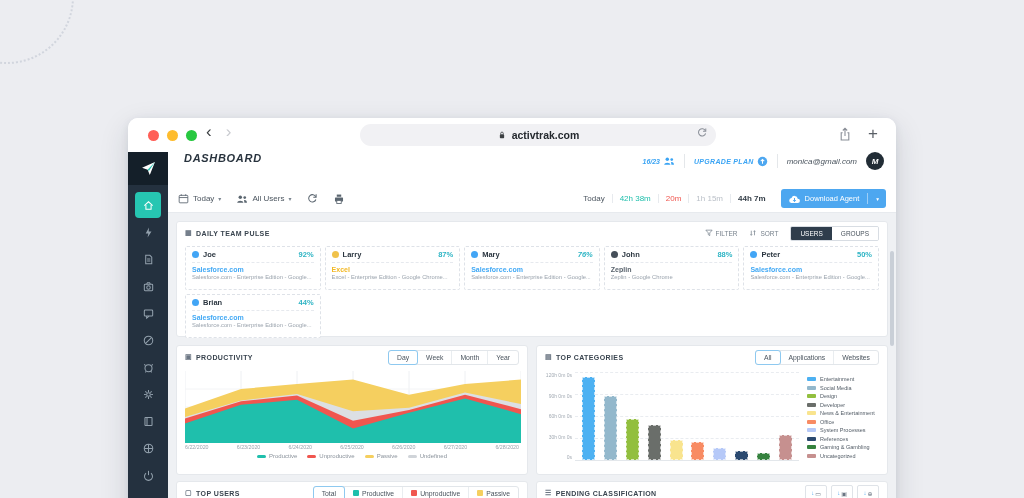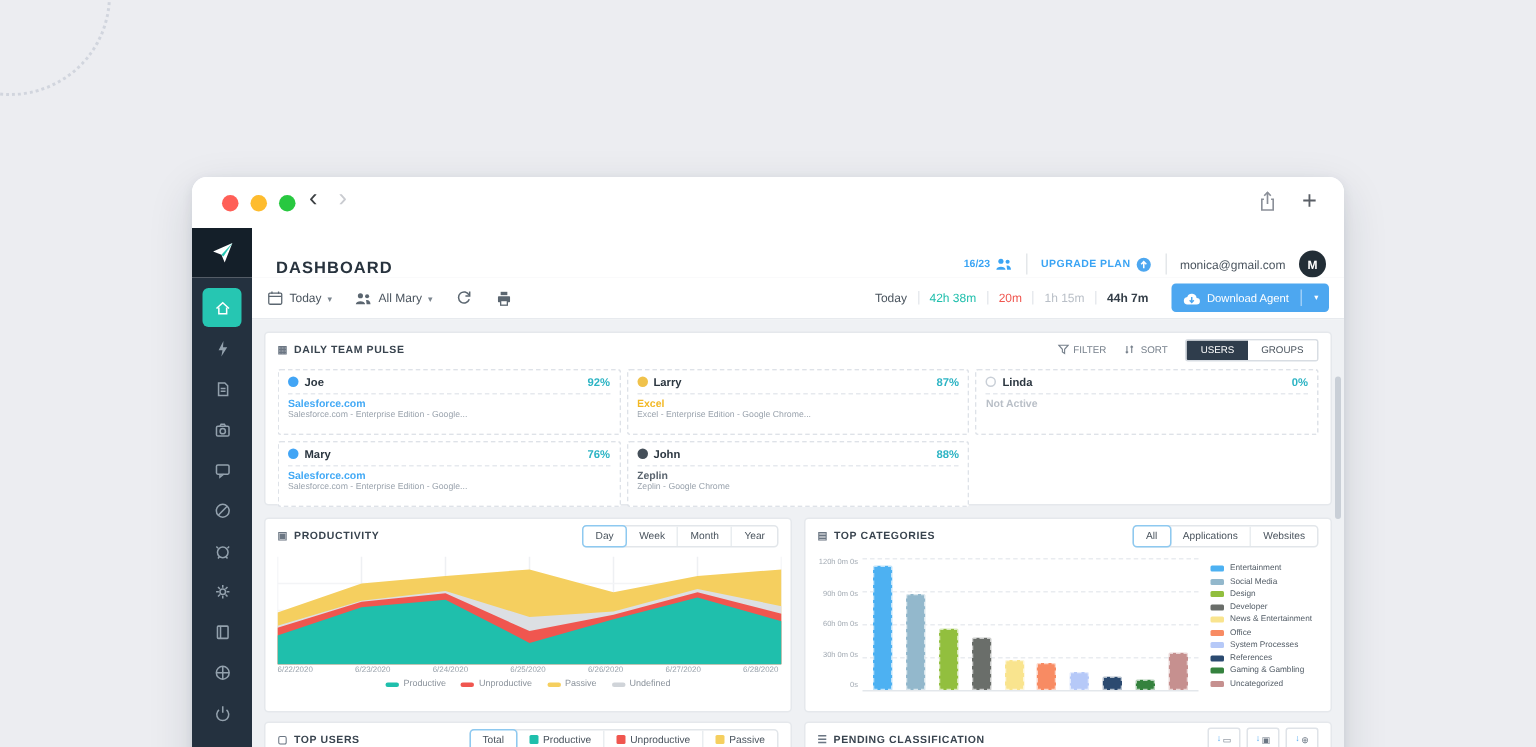--- a/index.html
+++ b/index.html
@@ -15,21 +15,21 @@
   .light{width:11px;height:11px;border-radius:50%;}
   .navbtns{position:absolute;left:78px;top:4px;display:flex;gap:14px;font-size:17px;}
   .navbtns .bk{color:#3c4043;} .navbtns .fw{color:#c9cbd0;}
   .urlbar{position:absolute;left:232px;top:6px;width:356px;height:22px;background:#f1f1f4;border-radius:11px;
           display:flex;align-items:center;justify-content:center;gap:5px;font-size:10.5px;font-weight:bold;color:#24292e;}
   .urlbar .reload{position:absolute;right:8px;top:3px;}
   .chromeright{position:absolute;right:18px;top:6px;display:flex;align-items:center;gap:16px;}
   .plus{font-size:17px;color:#5a5f66;line-height:20px;}
 
   
-  .appbar{position:absolute;top:34px;left:0;right:0;height:33px;background:#fff;border-bottom:1px solid #e9ebee;display:flex;align-items:flex-end;}
+  .appbar{position:absolute;top:34px;left:0;right:0;height:33px;background:#fff;border-bottom:1px solid #e9ebee;display:flex;align-items:flex-start;font-style:italic;}
   .logo{width:40px;height:33px;background:#141f29;display:flex;align-items:center;justify-content:center;flex:0 0 40px;}
   .apptitle{margin-left:16px;font-size:11px;font-weight:bold;letter-spacing:.7px;color:#28333e;}
   .appright{margin-left:auto;display:flex;align-items:center;gap:9px;padding-right:12px;}
   .license{display:flex;align-items:center;gap:3px;font-size:7px;font-weight:bold;color:#3aa4f4;}
   .upg{display:flex;align-items:center;gap:3px;font-size:7px;font-weight:bold;color:#3aa4f4;letter-spacing:.3px;}
   .vsep{width:1px;height:14px;background:#e4e7ea;}
   .email{font-size:8px;color:#4a545e;}
   .avatar{width:18px;height:18px;border-radius:50%;background:#222d36;color:#fff;font-size:8px;font-weight:bold;
           display:flex;align-items:center;justify-content:center;}
 
@@ -59,21 +59,21 @@
   .card-h{height:22px;display:flex;align-items:center;padding:0 8px;}
   .card-title{font-size:7px;font-weight:bold;color:#39444f;letter-spacing:.4px;display:flex;align-items:center;gap:4px;}
   .glyph{font-size:7px;color:#6b7683;}
   .card-hr{margin-left:auto;display:flex;align-items:center;gap:12px;}
   .hbtn{display:flex;align-items:center;gap:3px;font-size:6.5px;color:#77818c;}
 
   
   .toggle{display:flex;border:1px solid #d8dde3;border-radius:2px;overflow:hidden;}
   .toggle span{font-size:6.5px;padding:3px 9px;color:#49535d;background:#fff;}
   .toggle span.on{background:#2f3d4c;color:#fff;}
-  .pulse-grid{display:grid;grid-template-columns:repeat(3,1fr);gap:4px;padding:2px 8px 0 8px;}
+  .pulse-grid{display:grid;grid-template-columns:repeat(5,1fr);gap:4px;padding:2px 8px 0 8px;}
   .p-card{border:1px dashed #dee2e8;border-radius:2px;padding:3px 6px 4px 6px;background:#fff;height:35px;box-sizing:content-box;}
   .p-top{display:flex;align-items:center;gap:4px;border-bottom:1px dashed #e6e9ee;padding-bottom:3px;}
   .p-dot{width:7px;height:7px;border-radius:50%;flex:0 0 7px;}
   .p-dot.empty{background:#fff;border:1px solid #c9cfd7;box-sizing:border-box;}
   .p-name{font-size:7.5px;font-weight:bold;color:#2b3640;}
   .p-pct{margin-left:auto;font-size:7.5px;font-weight:bold;}
   .p-app{font-size:7px;font-weight:bold;margin-top:3px;white-space:nowrap;overflow:hidden;text-overflow:ellipsis;}
   .p-detail{font-size:5.8px;color:#9aa3ad;margin-top:1px;white-space:nowrap;overflow:hidden;text-overflow:ellipsis;}
 
   
@@ -121,20 +121,33 @@
     <div class="chrome">
       <div class="lights">
         <div class="light" id="lt0" style="background: rgb(255, 95, 87);"></div>
         <div class="light" id="lt1" style="background: rgb(254, 188, 46);"></div>
         <div class="light" id="lt2" style="background: rgb(40, 200, 64);"></div>
       </div>
       <div class="navbtns">
         <span class="bk">‹</span>
         <span class="fw">›</span>
       </div>
+      <div class="urlbar">
+        <svg width="10" height="12" viewBox="0 0 14 14">
+          <rect x="4" y="6" width="6" height="5.4" rx="1" fill="#3c4043"></rect>
+          <path d="M5.2 6 V4.7 a1.8 1.8 0 0 1 3.6 0 V6" fill="none" stroke="#3c4043" stroke-width="1.1"></path>
+        </svg>
+        <span>activtrak.com</span>
+        <span class="reload">
+          <svg width="12" height="12" viewBox="0 0 14 14">
+            <path d="M10.9 4.4 A4.2 4.2 0 1 0 11.2 7.4" fill="none" stroke="#8a8f98" stroke-width="1.2"></path>
+            <path d="M11.4 1.8 V5 H8.2" fill="none" stroke="#8a8f98" stroke-width="1.2"></path>
+          </svg>
+        </span>
+      </div>
       <div class="chromeright">
         <svg width="14" height="15" viewBox="0 0 14 15">
           <path d="M4.6 5.8 H3.2 V13 H10.8 V5.8 H9.4" fill="none" stroke="#8a8f98" stroke-width="1.1"></path>
           <path d="M7 1.4 V9" fill="none" stroke="#8a8f98" stroke-width="1.1"></path>
           <path d="M4.8 3.5 L7 1.3 L9.2 3.5" fill="none" stroke="#8a8f98" stroke-width="1.1"></path>
         </svg>
         <span class="plus">+</span>
       </div>
     </div>
 
@@ -249,21 +262,21 @@
           <span>Today</span>
           <span class="caret">▾</span>
         </div>
         <div class="tctl">
           <svg width="12" height="10" viewBox="0 0 14 11">
             <circle cx="5" cy="3.4" r="2" fill="#5b6670"></circle>
             <path d="M1.4 10 C1.4 6.8 8.6 6.8 8.6 10 Z" fill="#5b6670"></path>
             <circle cx="10.2" cy="3.8" r="1.6" fill="#5b6670"></circle>
             <path d="M9.4 6.7 C11.6 6.4 12.8 8 12.8 10 L9.8 10 Z" fill="#5b6670"></path>
           </svg>
-          <span>All Mary</span>
+          <span>All Users</span>
           <span class="caret">▾</span>
         </div>
         <svg width="12" height="12" viewBox="0 0 14 14">
           <path d="M11.3 4.3 A4.3 4.3 0 1 0 11.5 7.6" fill="none" stroke="#5b6670" stroke-width="1.2"></path>
           <path d="M11.8 1.6 V5 H8.5" fill="none" stroke="#5b6670" stroke-width="1.2"></path>
         </svg>
         <svg width="12" height="12" viewBox="0 0 14 14">
           <rect x="2.3" y="5.3" width="9.4" height="4.6" rx=".6" fill="#5b6670"></rect>
           <rect x="4.4" y="1.8" width="5.2" height="2.6" fill="#5b6670"></rect>
           <rect x="4.4" y="8.6" width="5.2" height="3.6" fill="#fff" stroke="#5b6670" stroke-width="1"></rect>
@@ -329,43 +342,53 @@
               <div class="p-top">
                 <span class="p-dot" style="background: rgb(240, 194, 75);"></span>
                 <span class="p-name">Larry</span>
                 <span class="p-pct" style="color: rgb(45, 180, 196);">87%</span>
               </div>
               <div class="p-app" style="color: rgb(242, 184, 36);">Excel</div>
               <div class="p-detail">Excel - Enterprise Edition - Google Chrome...</div>
             </div>
             <div class="p-card">
               <div class="p-top">
-                <span class="p-dot empty"></span>
-                <span class="p-name">Linda</span>
-                <span class="p-pct" style="color: rgb(45, 180, 196);">0%</span>
-              </div>
-              <div class="p-app" style="color: rgb(185, 191, 199);">Not Active</div>
-            </div>
-            <div class="p-card">
-              <div class="p-top">
                 <span class="p-dot" style="background: rgb(66, 165, 245);"></span>
                 <span class="p-name">Mary</span>
-                <span class="p-pct" style="color: rgb(45, 180, 196);">76%</span>
+                <span class="p-pct" style="color: rgb(45, 180, 196); font-style: italic;">76%</span>
               </div>
               <div class="p-app" style="color: rgb(66, 169, 245);">Salesforce.com</div>
               <div class="p-detail">Salesforce.com - Enterprise Edition - Google...</div>
             </div>
             <div class="p-card">
               <div class="p-top">
                 <span class="p-dot" style="background: rgb(69, 79, 89);"></span>
                 <span class="p-name">John</span>
                 <span class="p-pct" style="color: rgb(45, 180, 196);">88%</span>
               </div>
               <div class="p-app" style="color: rgb(90, 100, 110);">Zeplin</div>
               <div class="p-detail">Zeplin - Google Chrome</div>
+            </div>
+            <div class="p-card">
+              <div class="p-top">
+                <span class="p-dot" style="background: rgb(66, 165, 245);"></span>
+                <span class="p-name">Peter</span>
+                <span class="p-pct" style="color: rgb(45, 180, 196);">50%</span>
+              </div>
+              <div class="p-app" style="color: rgb(66, 169, 245);">Salesforce.com</div>
+              <div class="p-detail">Salesforce.com - Enterprise Edition - Google...</div>
+            </div>
+            <div class="p-card">
+              <div class="p-top">
+                <span class="p-dot" style="background: rgb(66, 165, 245);"></span>
+                <span class="p-name">Brian</span>
+                <span class="p-pct" style="color: rgb(45, 180, 196);">44%</span>
+              </div>
+              <div class="p-app" style="color: rgb(66, 169, 245);">Salesforce.com</div>
+              <div class="p-detail">Salesforce.com - Enterprise Edition - Google...</div>
             </div>
           </div>
       </div>
 
       <div class="card" style="left:8px;top:132px;width:352px;height:130px;">
         <div class="card-h">
           <div class="card-title">
             <span class="glyph">▣</span>
             <span>PRODUCTIVITY</span>
           </div>

